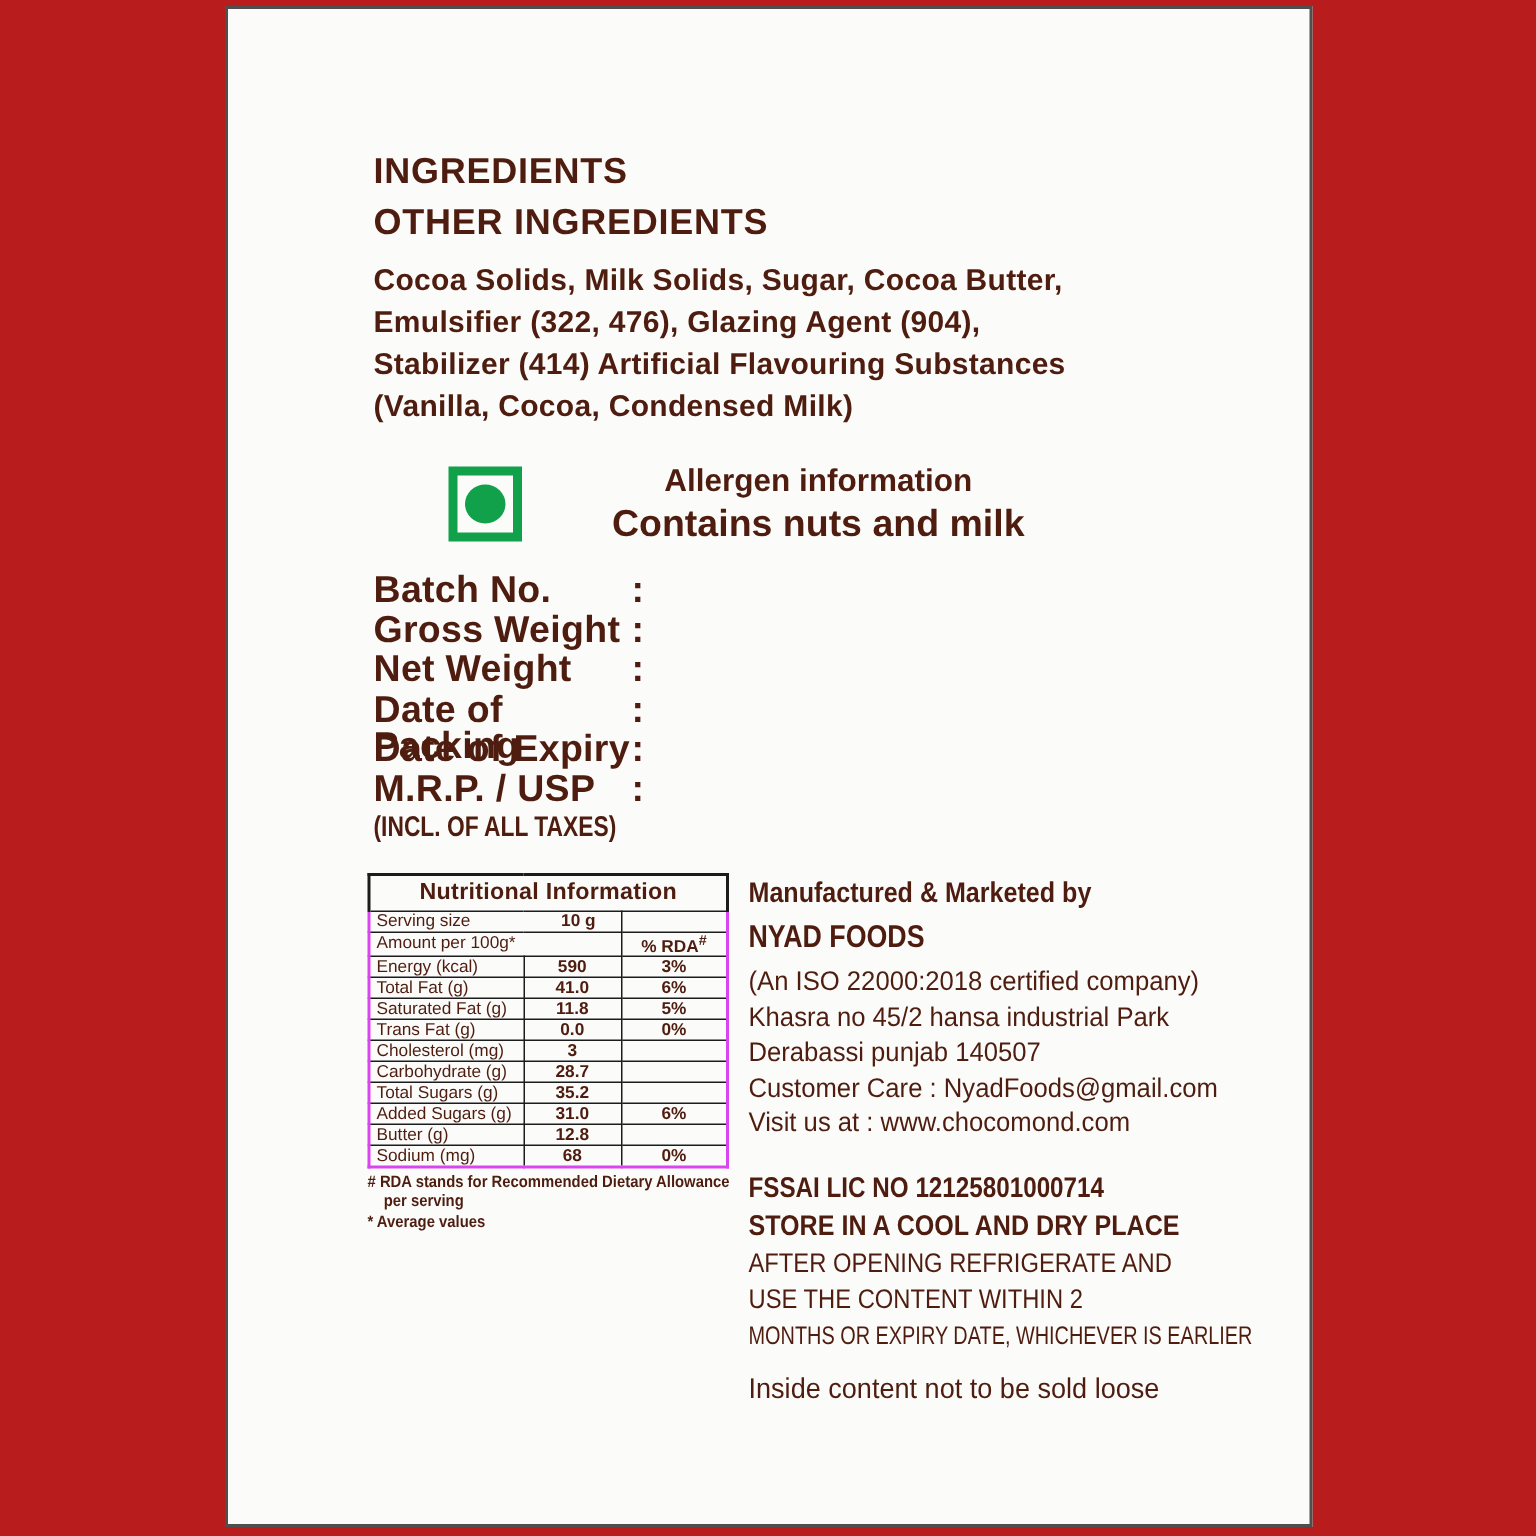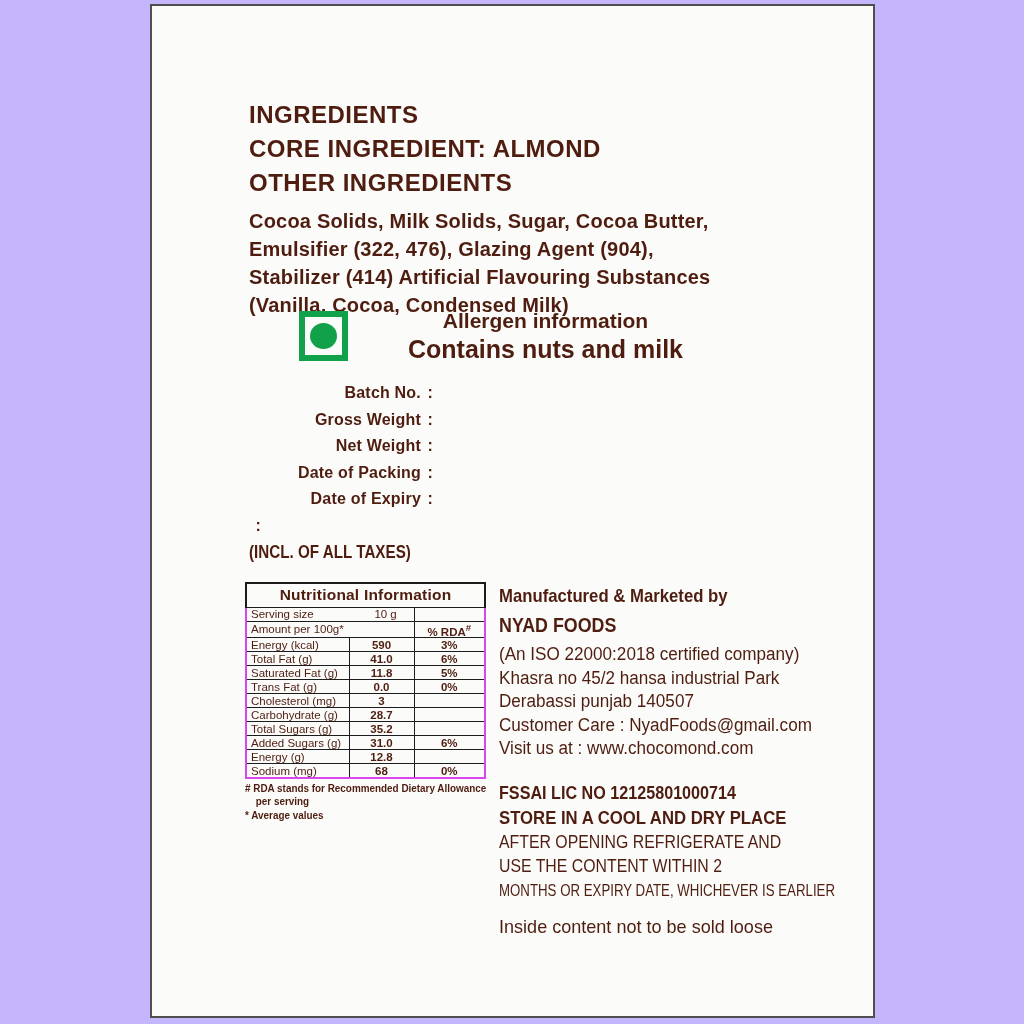--- a/index.html
+++ b/index.html
@@ -1,17 +1,17 @@
 <!DOCTYPE html>
 <html><head>
 <meta charset="utf-8">
 <style>
   * { margin:0; padding:0; box-sizing:border-box; }
   html,body { width:1024px; height:1024px; background:#ffffff; font-family:"Liberation Sans","DejaVu Sans",sans-serif; }
-  .canvas { position:relative; width:1024px; height:1024px; background:#c4b5fd; overflow:hidden; }
+  .canvas { position:relative; width:1024px; height:1024px; background:#b91c1c; overflow:hidden; }
 
   .sheet {
     position:absolute; left:150px; top:4px; width:725px; height:1014px;
     background:#fbfbfa; border:2px solid #4f4f4f; color:#4e1d0f;
   }
 
   
   .ingredients { position:absolute; left:97px; top:92px; width:560px; }
   .ing-heading { font-size:24px; font-weight:bold; line-height:34px; letter-spacing:0.5px; }
   .ing-line { font-size:20px; font-weight:bold; line-height:28px; letter-spacing:0.2px; }
@@ -21,40 +21,40 @@
   .allergen { position:absolute; left:147px; top:301px; width:420px; display:flex; }
   .veg-mark { width:49px; height:50px; border:6px solid #12a14b; background:#fbfbfa;
               display:flex; align-items:center; justify-content:center; margin-top:4px; }
   .veg-dot { width:27px; height:26px; border-radius:50%; background:#12a14b; }
   .allergen-text { flex:1; text-align:center; padding-left:24px; }
   .allergen-title { font-size:21px; font-weight:bold; line-height:27px; }
   .allergen-contains { font-size:25px; font-weight:bold; line-height:30px; }
 
   
   .batch { position:absolute; left:97px; top:375px; width:300px; }
-  .batch-row { display:flex; font-size:16px; font-weight:bold; height:26.5px; line-height:24px; letter-spacing:0.2px;text-align:right; }
+  .batch-row { display:flex; font-size:25px; font-weight:bold; height:26.5px; line-height:24px; letter-spacing:0.2px; }
   .batch-label { width:172px; }
   .batch-colon { width:12px; }
   .taxes-note { font-size:19px; font-weight:bold; line-height:24px; transform:scaleX(0.80); transform-origin:left center; white-space:nowrap; }
 
   
   .nutrition { position:absolute; left:93px; top:576px; width:239px; }
   table { border-collapse:collapse; width:239px; table-layout:fixed; }
   td { border:1px solid #1c1c1c; font-size:11.5px; color:#4e1d0f; padding:0 0 0 4px; height:14px; overflow:hidden; white-space:nowrap; }
   tr.title-row td { border:2px solid #1c1c1c; border-bottom:1px solid #1c1c1c; height:24px;
       font-size:15.5px; font-weight:bold; text-align:center; padding:0; letter-spacing:0.2px; }
   table { border:2px solid #d946ef;padding-left:12px; }
   .col-name { width:103px; }
   .col-amt  { width:65px; }
   .col-rda  { width:71px; }
   td.val { text-align:center; font-weight:bold; padding:0; }
   td.rda { text-align:center; font-weight:bold; padding:0; }
   .serv-cell { display:flex;gap:44px; }
   .serv-label { flex:1; }
-  .serv-val { font-weight:normal; width:60px; text-align:center; }
+  .serv-val { font-weight:bold; width:60px; text-align:center; }
   .amt-label { font-weight:normal; }
   .rda-head { text-align:center; font-weight:bold; padding:0; }
   .footnotes { margin-top:3px; font-size:11px; font-weight:bold; line-height:13.5px; transform:scaleX(0.9); transform-origin:left top; white-space:nowrap; }
   .fn-indent { padding-left:12px; }
 
   
   .rightcol { position:absolute; left:347px; top:578px; width:330px; }
   .rc-line { white-space:nowrap; transform-origin:left center; }
   .rc-bold-head { font-size:19px; font-weight:bold; line-height:24px; transform:scaleX(0.88); }
   .rc-name { font-size:21px; font-weight:bold; line-height:26px; margin-top:4px; transform:scaleX(0.85); }
@@ -68,21 +68,20 @@
   .rc-loose { font-size:19px; line-height:24px; margin-top:12px; transform:scaleX(0.95); }
 </style>
 </head>
 <body>
 
 <div class="canvas">
   <div class="sheet">
 
     <div class="ingredients">
       <div class="ing-heading">INGREDIENTS</div>
-      <div class="ing-heading">CORE INGREDIENT: ALMOND</div>
       <div class="ing-heading">OTHER INGREDIENTS</div>
       <div class="ing-body">
         <div class="ing-line">Cocoa Solids, Milk Solids, Sugar, Cocoa Butter,</div>
         <div class="ing-line">Emulsifier (322, 476), Glazing Agent (904),</div>
         <div class="ing-line">Stabilizer (414) Artificial Flavouring Substances</div>
         <div class="ing-line">(Vanilla, Cocoa, Condensed Milk)</div>
       </div>
     </div>
 
     <div class="allergen">
@@ -110,20 +109,21 @@
       </div>
       <div class="batch-row">
         <span class="batch-label">Date of Packing</span>
         <span class="batch-colon">:</span>
       </div>
       <div class="batch-row">
         <span class="batch-label">Date of Expiry</span>
         <span class="batch-colon">:</span>
       </div>
       <div class="batch-row">
+        <span class="batch-label">M.R.P. / USP</span>
         <span class="batch-colon">:</span>
       </div>
       <div class="taxes-note">(INCL. OF ALL TAXES)</div>
     </div>
 
     <div class="nutrition">
       <table>
         <colgroup>
             <col class="col-name">
             <col class="col-amt">
@@ -180,21 +180,21 @@
           <td>Total Sugars (g)</td>
           <td class="val">35.2</td>
           <td class="rda"></td>
         </tr>
         <tr>
           <td>Added Sugars (g)</td>
           <td class="val">31.0</td>
           <td class="rda">6%</td>
         </tr>
         <tr>
-          <td>Energy (g)</td>
+          <td>Butter (g)</td>
           <td class="val">12.8</td>
           <td class="rda"></td>
         </tr>
         <tr>
           <td>Sodium (mg)</td>
           <td class="val">68</td>
           <td class="rda">0%</td>
         </tr>
       </tbody>
         </table>

